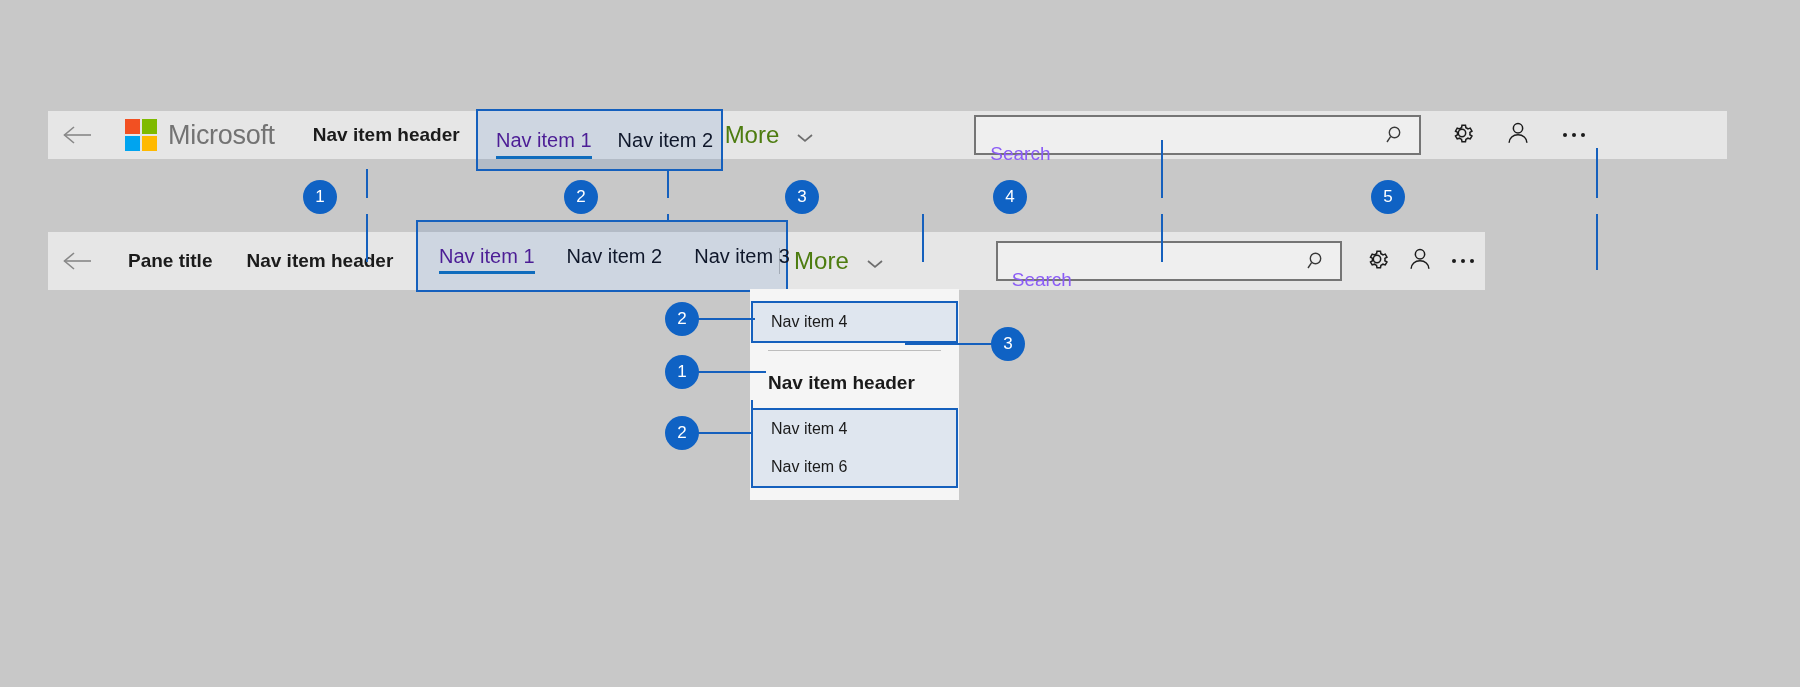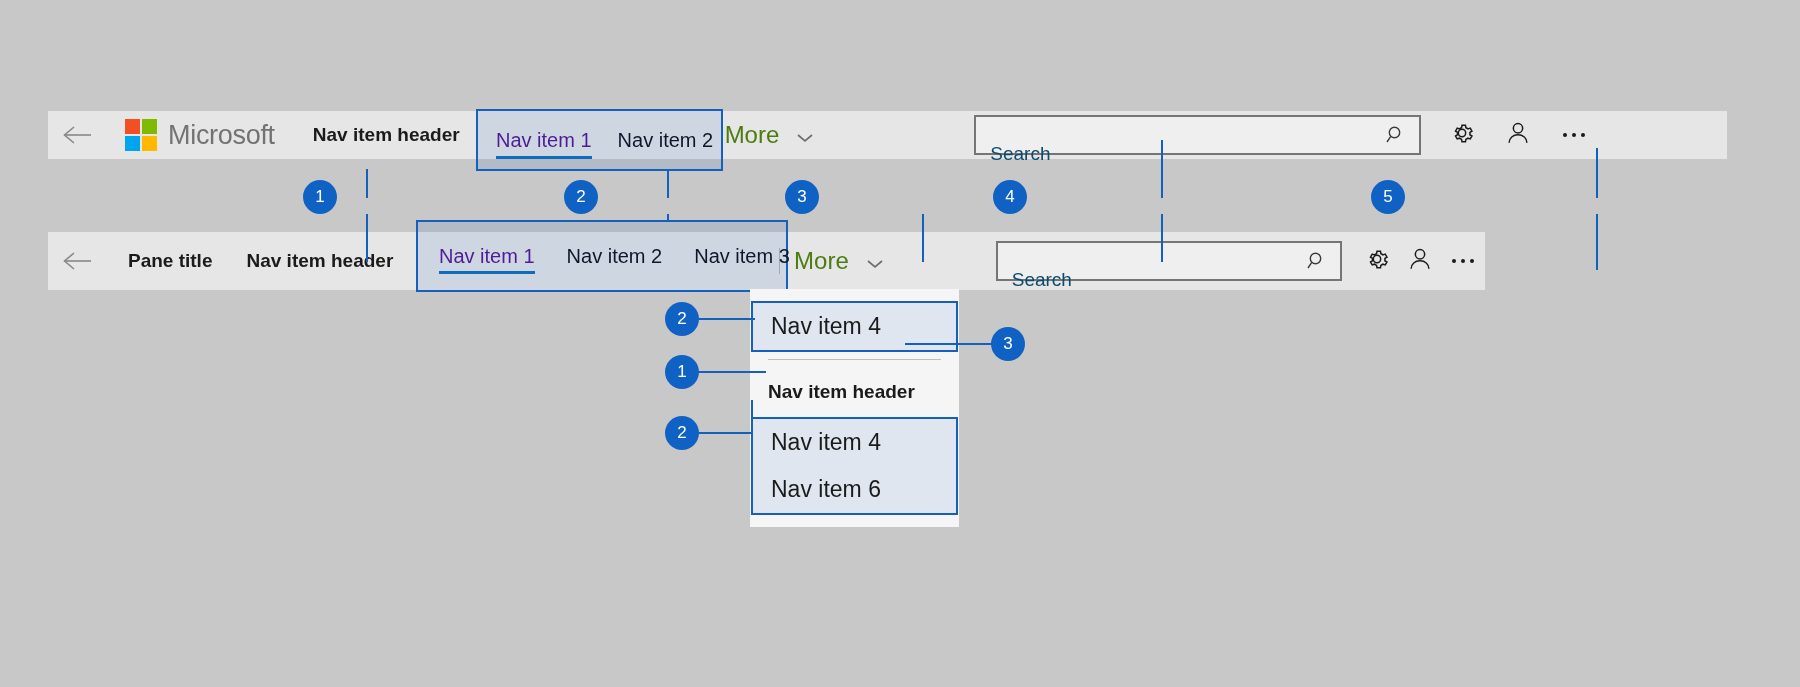--- a/index.html
+++ b/index.html
@@ -174,21 +174,21 @@
     height: 40px;
     box-sizing: border-box;
     border: 2px solid #757575;
     background: #efefef;
     display: flex;
     align-items: center;
     width: 447px;
   }
   .search-placeholder {
     font-size: 19px;
-    color: #0c4a6e;
+    color: #8b5cf6;
     margin-left: 14px;
     flex: 1;
     margin-top: 37px;
   }
   .search-icon {
     margin-right: 13px;
     display:flex; align-items:center;
   }
 
   .icon-btn {
@@ -210,21 +210,21 @@
   #flyout {
     position: absolute;
     left: 750px;
     top: 289px;
     width: 209px;
     background: #f5f5f5;
     box-sizing: border-box;
     padding: 12px 0 12px 0;
   }
   .fly-item {
-    font-size: 23px;
+    font-size: 16px;
     color: #1b1b1b;
     padding: 10px 0 10px 18px;
     white-space: nowrap;
     cursor: pointer;
   }
   .fly-header {
     font-size: 19px;
     font-weight: bold;
     color: #1b1b1b;
     padding: 14px 0 14px 18px;

